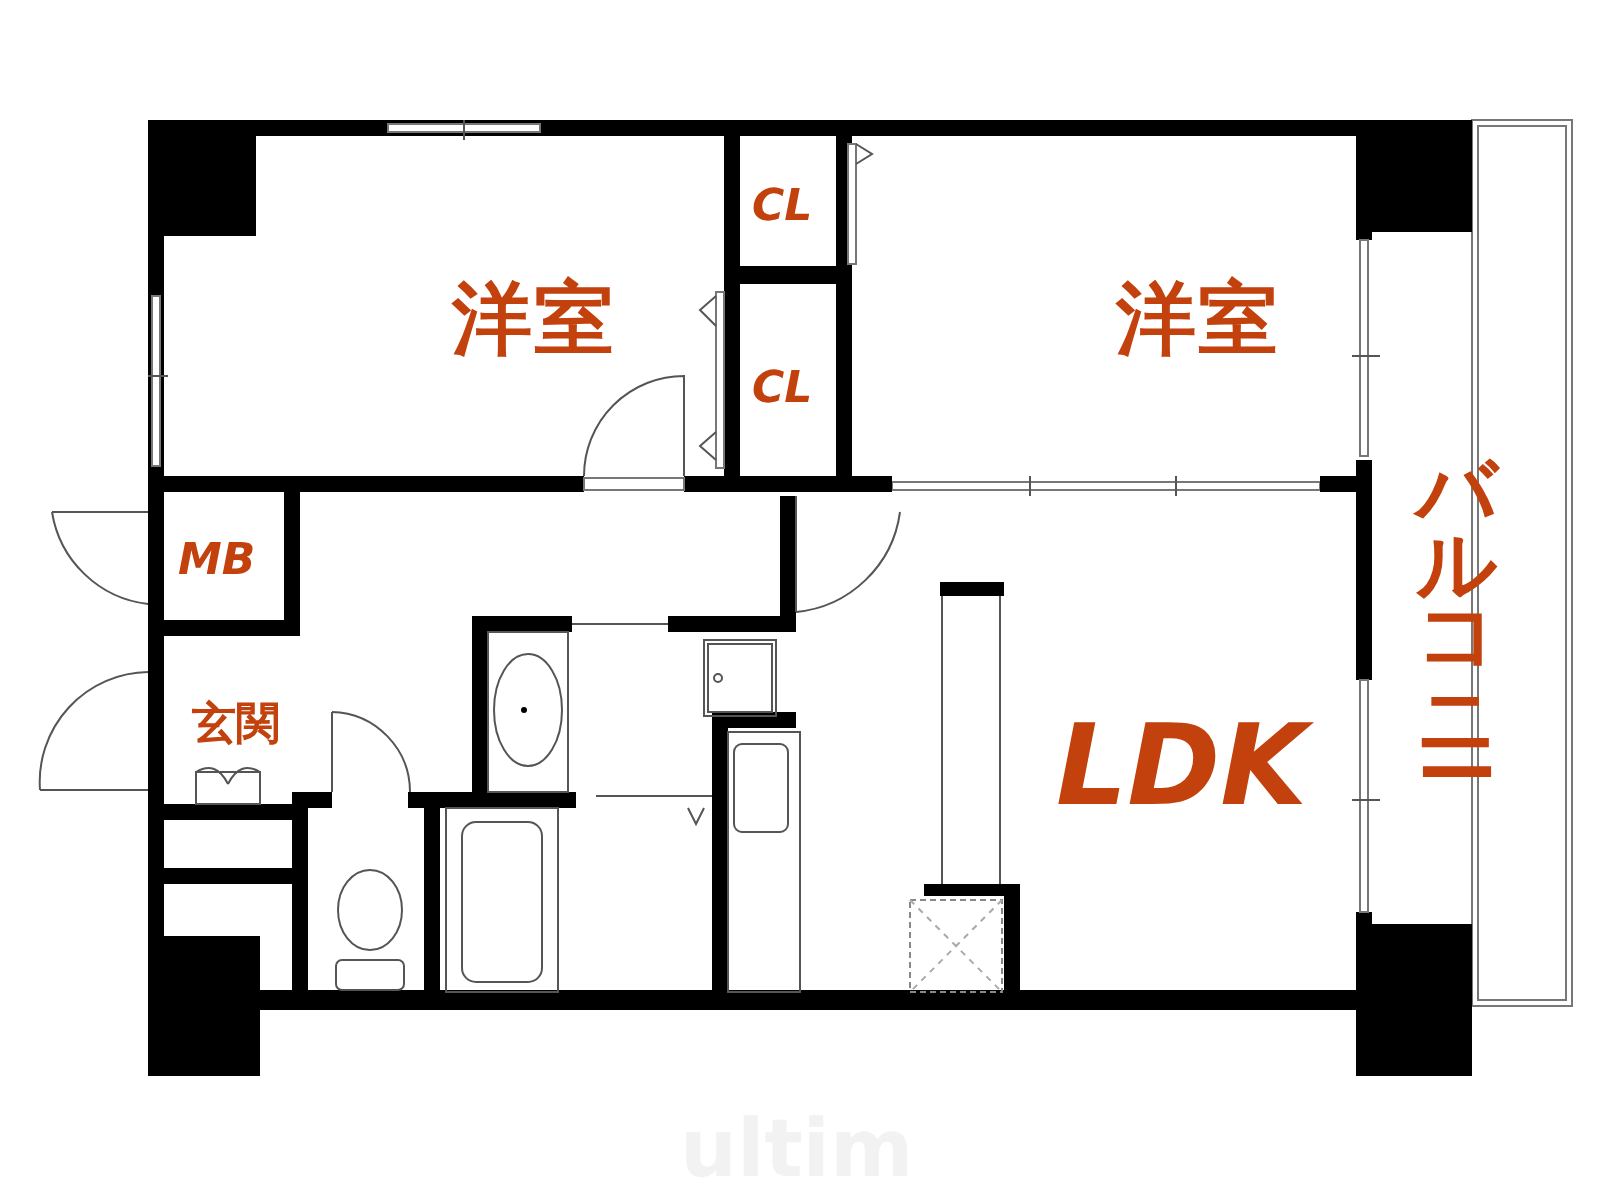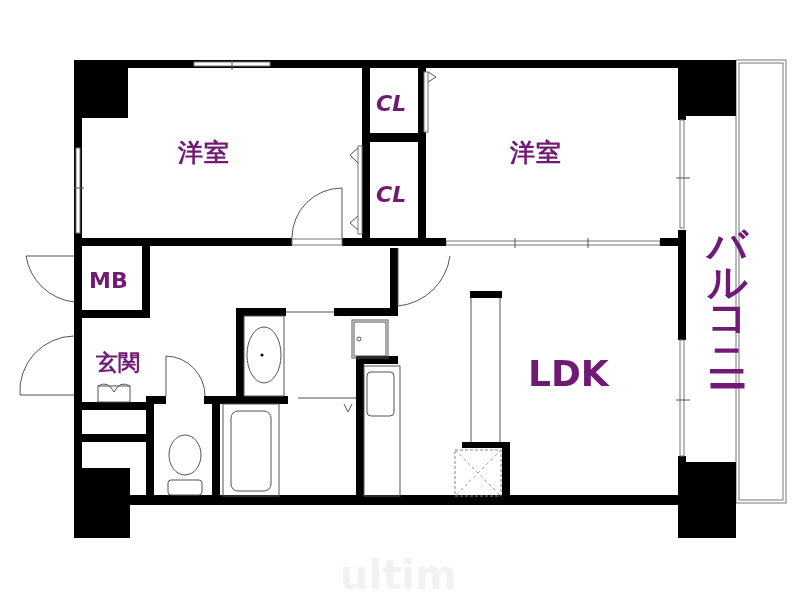--- a/index.html
+++ b/index.html
@@ -2,26 +2,26 @@
 <html><head>
   <meta charset="utf-8">
   <style>
     html, body { margin: 0; padding: 0; background: #ffffff; }
     body { width: 800px; height: 600px; position: relative; overflow: hidden; font-family: "DejaVu Sans", sans-serif; }
     #plan { position: absolute; left: 0; top: 0; width: 800px; height: 600px; }
     .wall { fill: #000000; }
     .thin { fill: none; stroke: #555555; stroke-width: 1; }
     .gray { fill: none; stroke: #777777; stroke-width: 1; }
     .win { fill: #ffffff; stroke: #777777; stroke-width: 1; }
-    .lbl { position: absolute; font-family: "DejaVu Sans", sans-serif; font-weight: bold; color: #701a75; white-space: nowrap; line-height: 1; }
-    .room-jp { font-size: 25px; letter-spacing: 1px; }
+    .lbl { position: absolute; font-family: "DejaVu Sans", sans-serif; font-weight: bold; color: #c2410c; white-space: nowrap; line-height: 1; }
+    .room-jp { font-size: 40px; letter-spacing: 1px; margin-left: 48px; }
     .cl { font-size: 22px; font-style: italic; }
-    .mb { font-size: 22px; }
+    .mb { font-size: 22px; font-style: italic; }
     .genkan { font-size: 22px; }
-    .ldk { font-size: 36px; }
+    .ldk { font-size: 56px; font-style: italic; }
     .balcony { font-size: 40px; writing-mode: vertical-rl; text-orientation: upright; letter-spacing: -4px; }
     .watermark { position: absolute; left: 340px; top: 552px; font-size: 40px; color: #f2f2f2; font-weight: bold; font-family: "DejaVu Sans", sans-serif; }
   </style>
 </head>
 <body>
 
 <svg id="plan" viewBox="0 0 800 600" xmlns="http://www.w3.org/2000/svg">
 
   <g>
     <rect x="736" y="60" width="50" height="443" class="gray"></rect>

